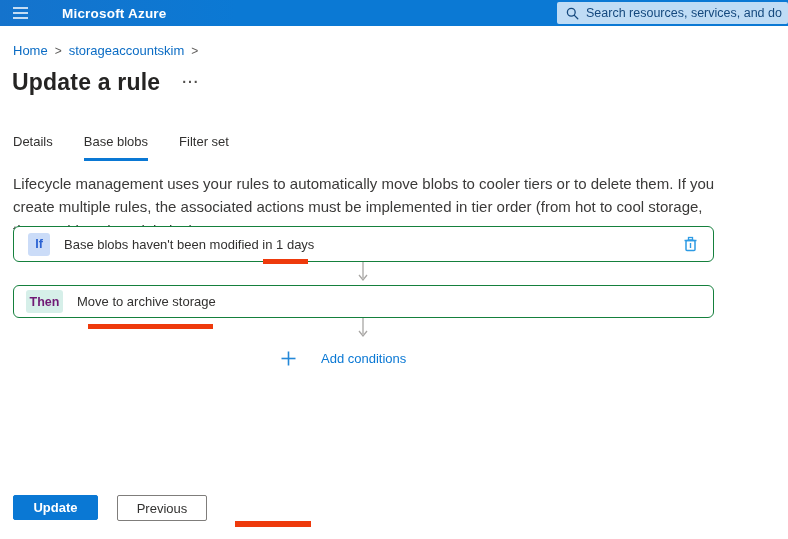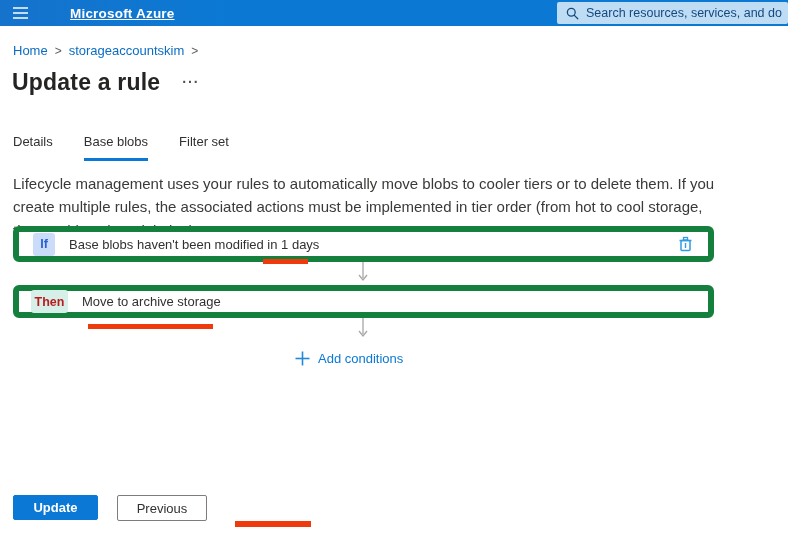--- a/index.html
+++ b/index.html
@@ -11,21 +11,21 @@
 
   
   .topbar {
     position:absolute; left:0; top:0; width:788px; height:26px;
     background:linear-gradient(90deg,#1573cc 0%,#0b79d4 30%);
     display:flex; align-items:center;
   }
   .hamburger { width:40px; height:26px; display:flex; flex-direction:column;
     justify-content:center; align-items:center; gap:3px; cursor:pointer; }
   .hamburger i { display:block; width:15px; height:2px; background:rgba(255,255,255,.75); }
-  .azure-title { color:#fff; font-size:13.5px; font-weight:bold; margin-left:30px; letter-spacing:.2px; cursor:pointer;text-decoration:underline; }
+  .azure-title { color:#fff; font-size:13.5px; font-weight:bold; margin-left:22px; letter-spacing:.2px; cursor:pointer; }
   .searchbox {
     position:absolute; left:557px; top:2px; width:231px; height:22px;
     background:#bfdcf5; border-radius:2px; display:flex; align-items:center; padding:0 6px;
   }
   .searchbox svg { flex:0 0 auto; margin:0 7px 0 3px; }
   .searchbox input {
     border:none; outline:none; background:transparent; width:100%;
     font-family:"Liberation Sans", sans-serif; font-size:12.5px; color:#15497e;
   }
   .searchbox input::placeholder { color:#15497e; opacity:1; }
@@ -45,38 +45,38 @@
   .tab { font-size:13px; color:#323130; padding-bottom:9px; margin-right:31px;
     border-bottom:3px solid transparent; cursor:pointer; }
   .tab.active { font-weight:normal; border-bottom-color:#0a78d4; }
 
   
   .description { position:absolute; left:13px; top:172px; width:712px;
     font-size:15px; line-height:1.55; color:#3b3a39; }
 
   
   .rule-box { position:absolute; left:13px; width:701px; background:#fff;
-    border:6px solid #15803d; border-radius:6px; display:flex; align-items:center; padding:4px 12px; }
+    border:1px solid #15803d; border-radius:6px; display:flex; align-items:center; padding:4px 12px; }
   .rule-box.if-box  { top:226px; height:36px; }
   .rule-box.then-box{ top:285px; height:33px; }
   .badge { display:flex; align-items:center; justify-content:center;
     border-radius:3px; font-size:12.5px; font-weight:bold; height:23px; }
   .badge.if   { width:22px; background:#cbdcf8; color:#2b62d2; margin-left:2px; }
-  .badge.then { width:37px; background:#d6efe9; color:#b91c1c; }
+  .badge.then { width:37px; background:#d6efe9; color:#701a75; }
   .rule-text { margin-left:14px; font-size:13px; color:#323130; }
   .trash-btn { margin-left:auto; width:22px; height:22px; display:flex;
     align-items:center; justify-content:center; cursor:pointer; border:none; background:transparent; }
 
   .flow-arrow { position:absolute; left:356px; }
   .flow-arrow.a1 { top:262px; }
   .flow-arrow.a2 { top:318px; }
 
   
-  .add-conditions { position:absolute; left:295px; top:351px; display:flex;
-    align-items:flex-end; gap:8px; cursor:pointer; background:transparent; border:none; }
+  .add-conditions { position:absolute; left:281px; top:351px; display:flex;
+    align-items:flex-end; gap:25px; cursor:pointer; background:transparent; border:none; }
   .add-conditions .label { color:#0a78d4; font-size:13px; font-family:"Liberation Sans", sans-serif; }
 
   
   .btn { position:absolute; height:26px; border-radius:2px; font-size:13px;
     font-family:"Liberation Sans", sans-serif; cursor:pointer;
     display:flex; align-items:center; justify-content:center; }
   .btn-primary { left:13px; top:495px; width:85px; height:25px;
     background:#0a78d4; color:#fff; border:1px solid #0a78d4; font-weight:bold; }
   .btn-secondary { background:#fff; color:#323130; border:1px solid #7f7d7b; }
   .btn-previous { left:117px; top:495px; width:90px; }

